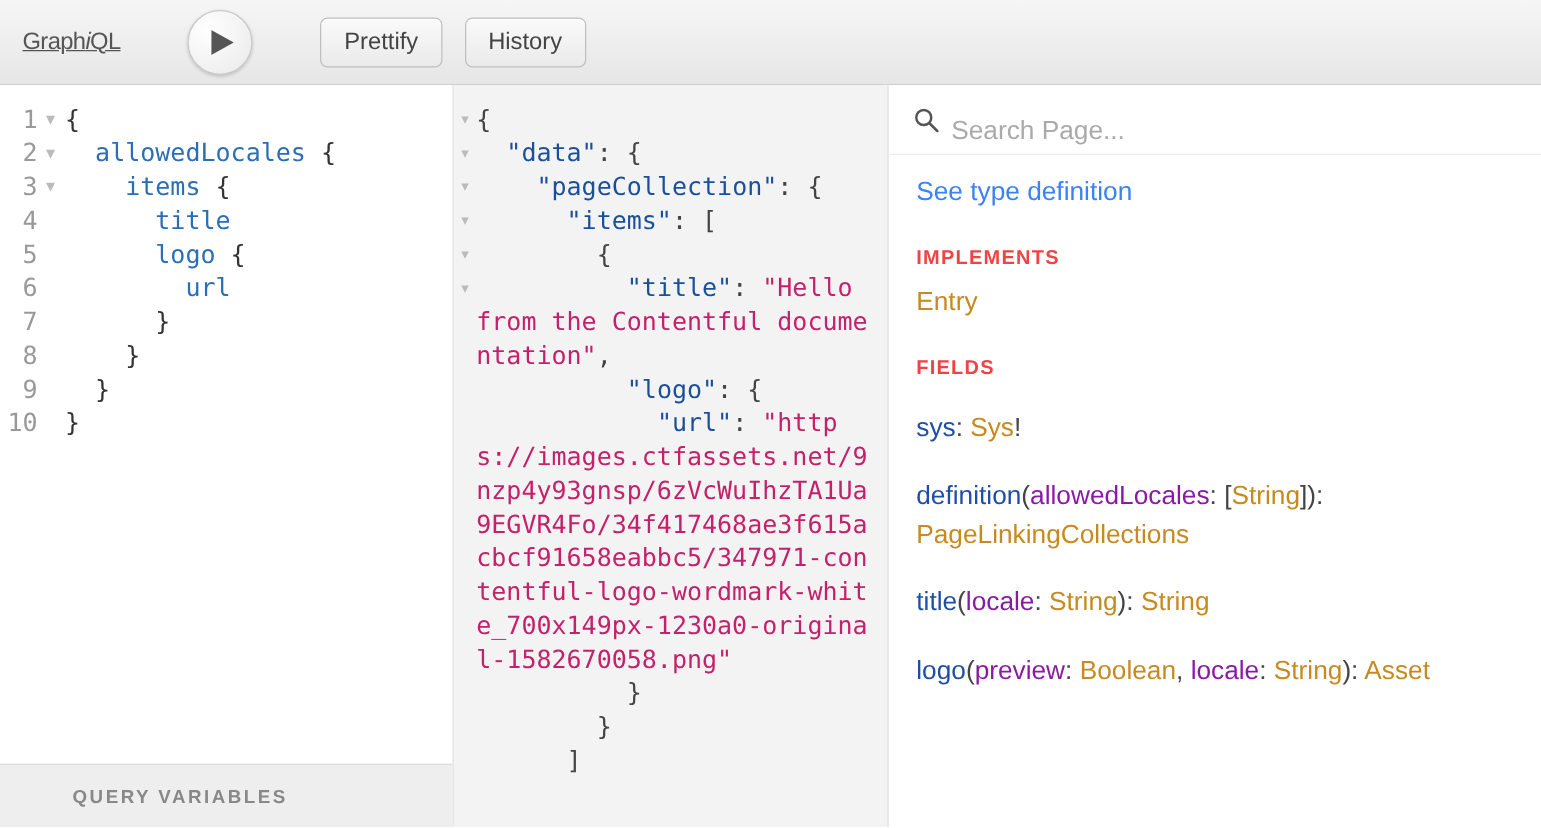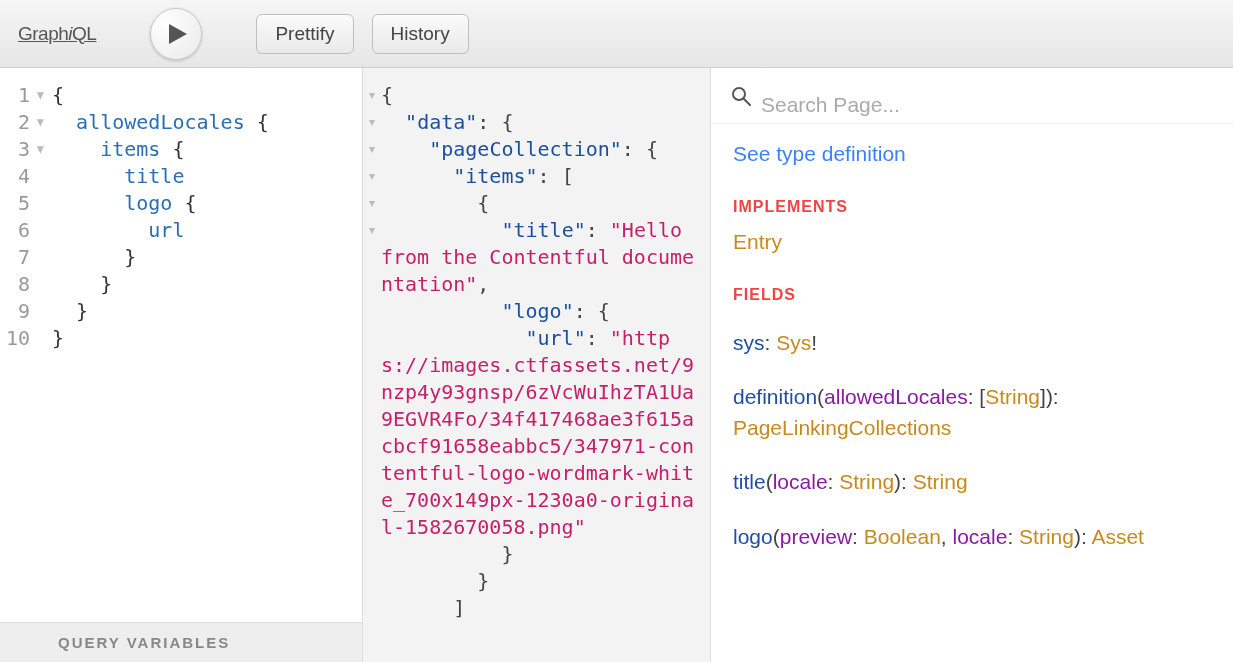--- a/index.html
+++ b/index.html
@@ -52,21 +52,21 @@
     border-right: 1px solid #ddd;
     background: #fff;
   }
   .code-area { display: flex; flex: 1; overflow: hidden; padding-top: 14px; }
   .gutter { width: 52px; text-align: right; color: #999; font: 20px/27px Menlo, Consolas, monospace; padding-right: 8px; user-select: none; }
   .gutter .ln { display:flex; justify-content:flex-end; align-items:center; height:27px; }
   .fold { color: #bbb; font-size: 12px; margin-left:4px; width:10px; display:inline-block; }
   .code { flex: 1; font: 20px/27px Menlo, Consolas, monospace; color: #333; white-space: pre; }
   .code .kw { color: #2a6fb5; }
   .vars-bar {
-    height: 40px; background: #eee; border-top: 1px solid #ddd;
+    height: 51px; background: #eee; border-top: 1px solid #ddd;
     display: flex; align-items: center; padding-left: 58px;
     font-size: 15px; letter-spacing: 2px; color: #888; font-weight: 600;
   }
 
   
   .result {
     width: 348px;
     background: #f3f3f3;
     border-right: 1px solid #ddd;
     display: flex;

